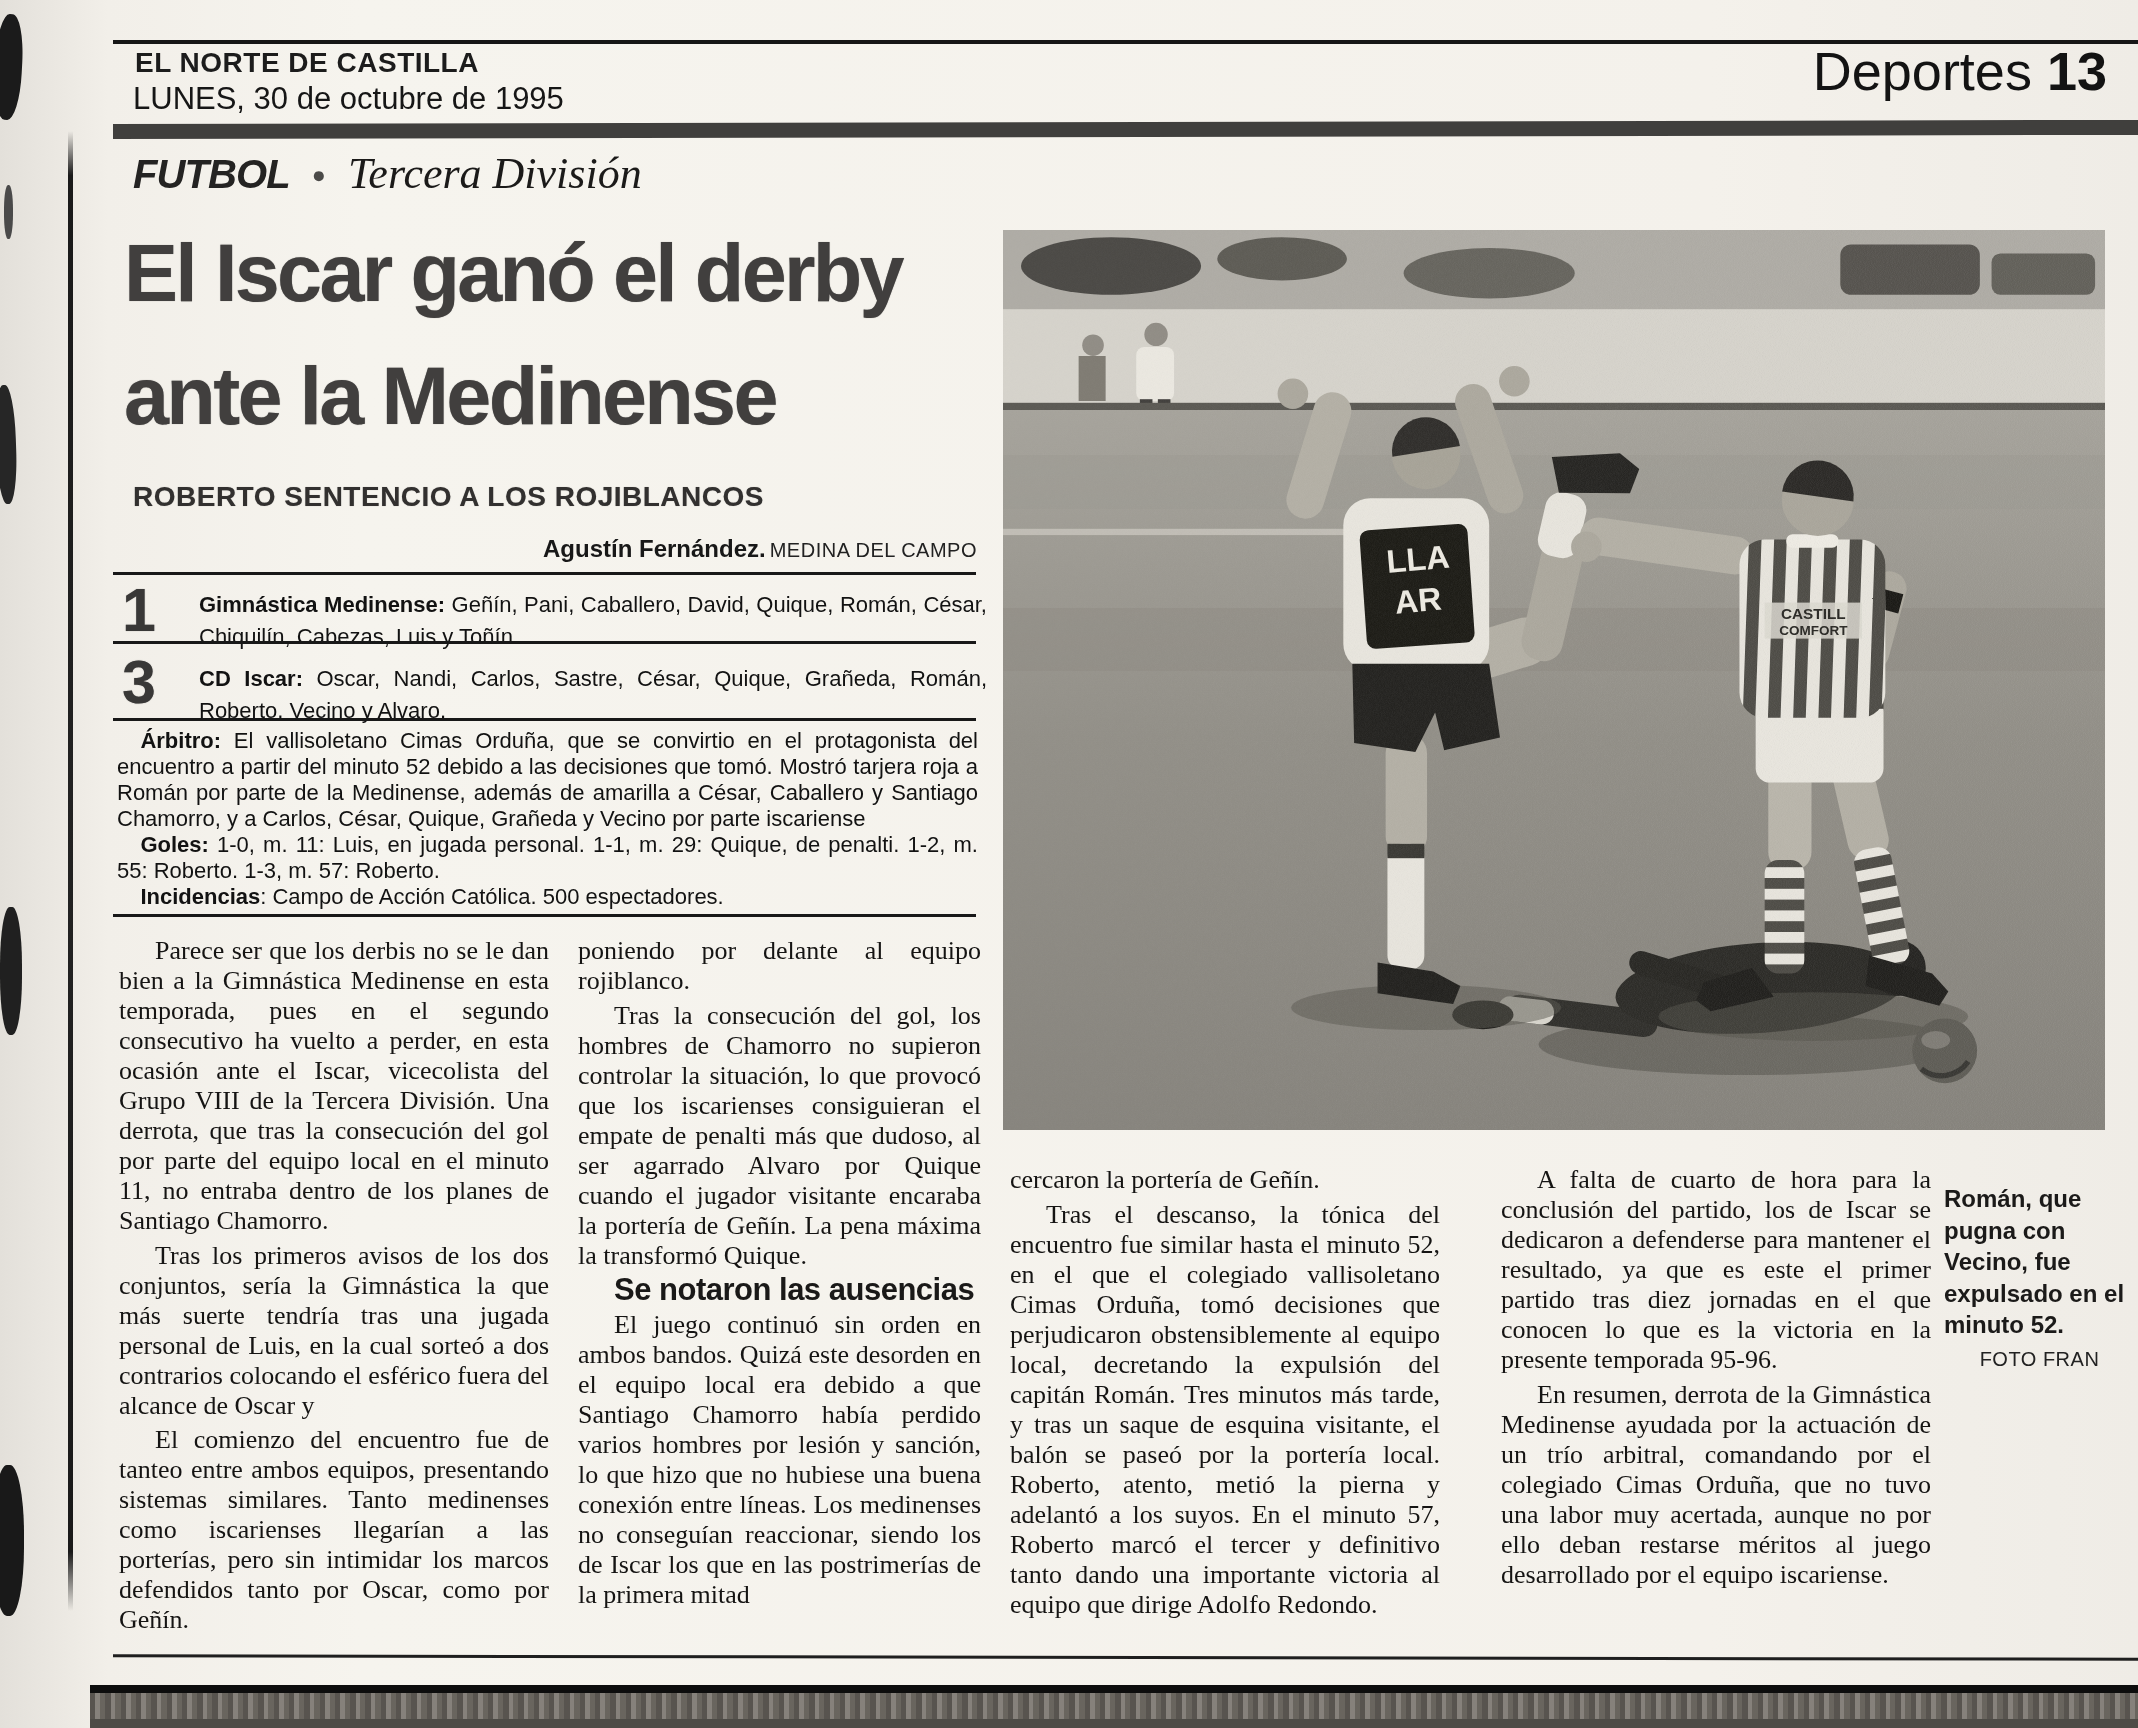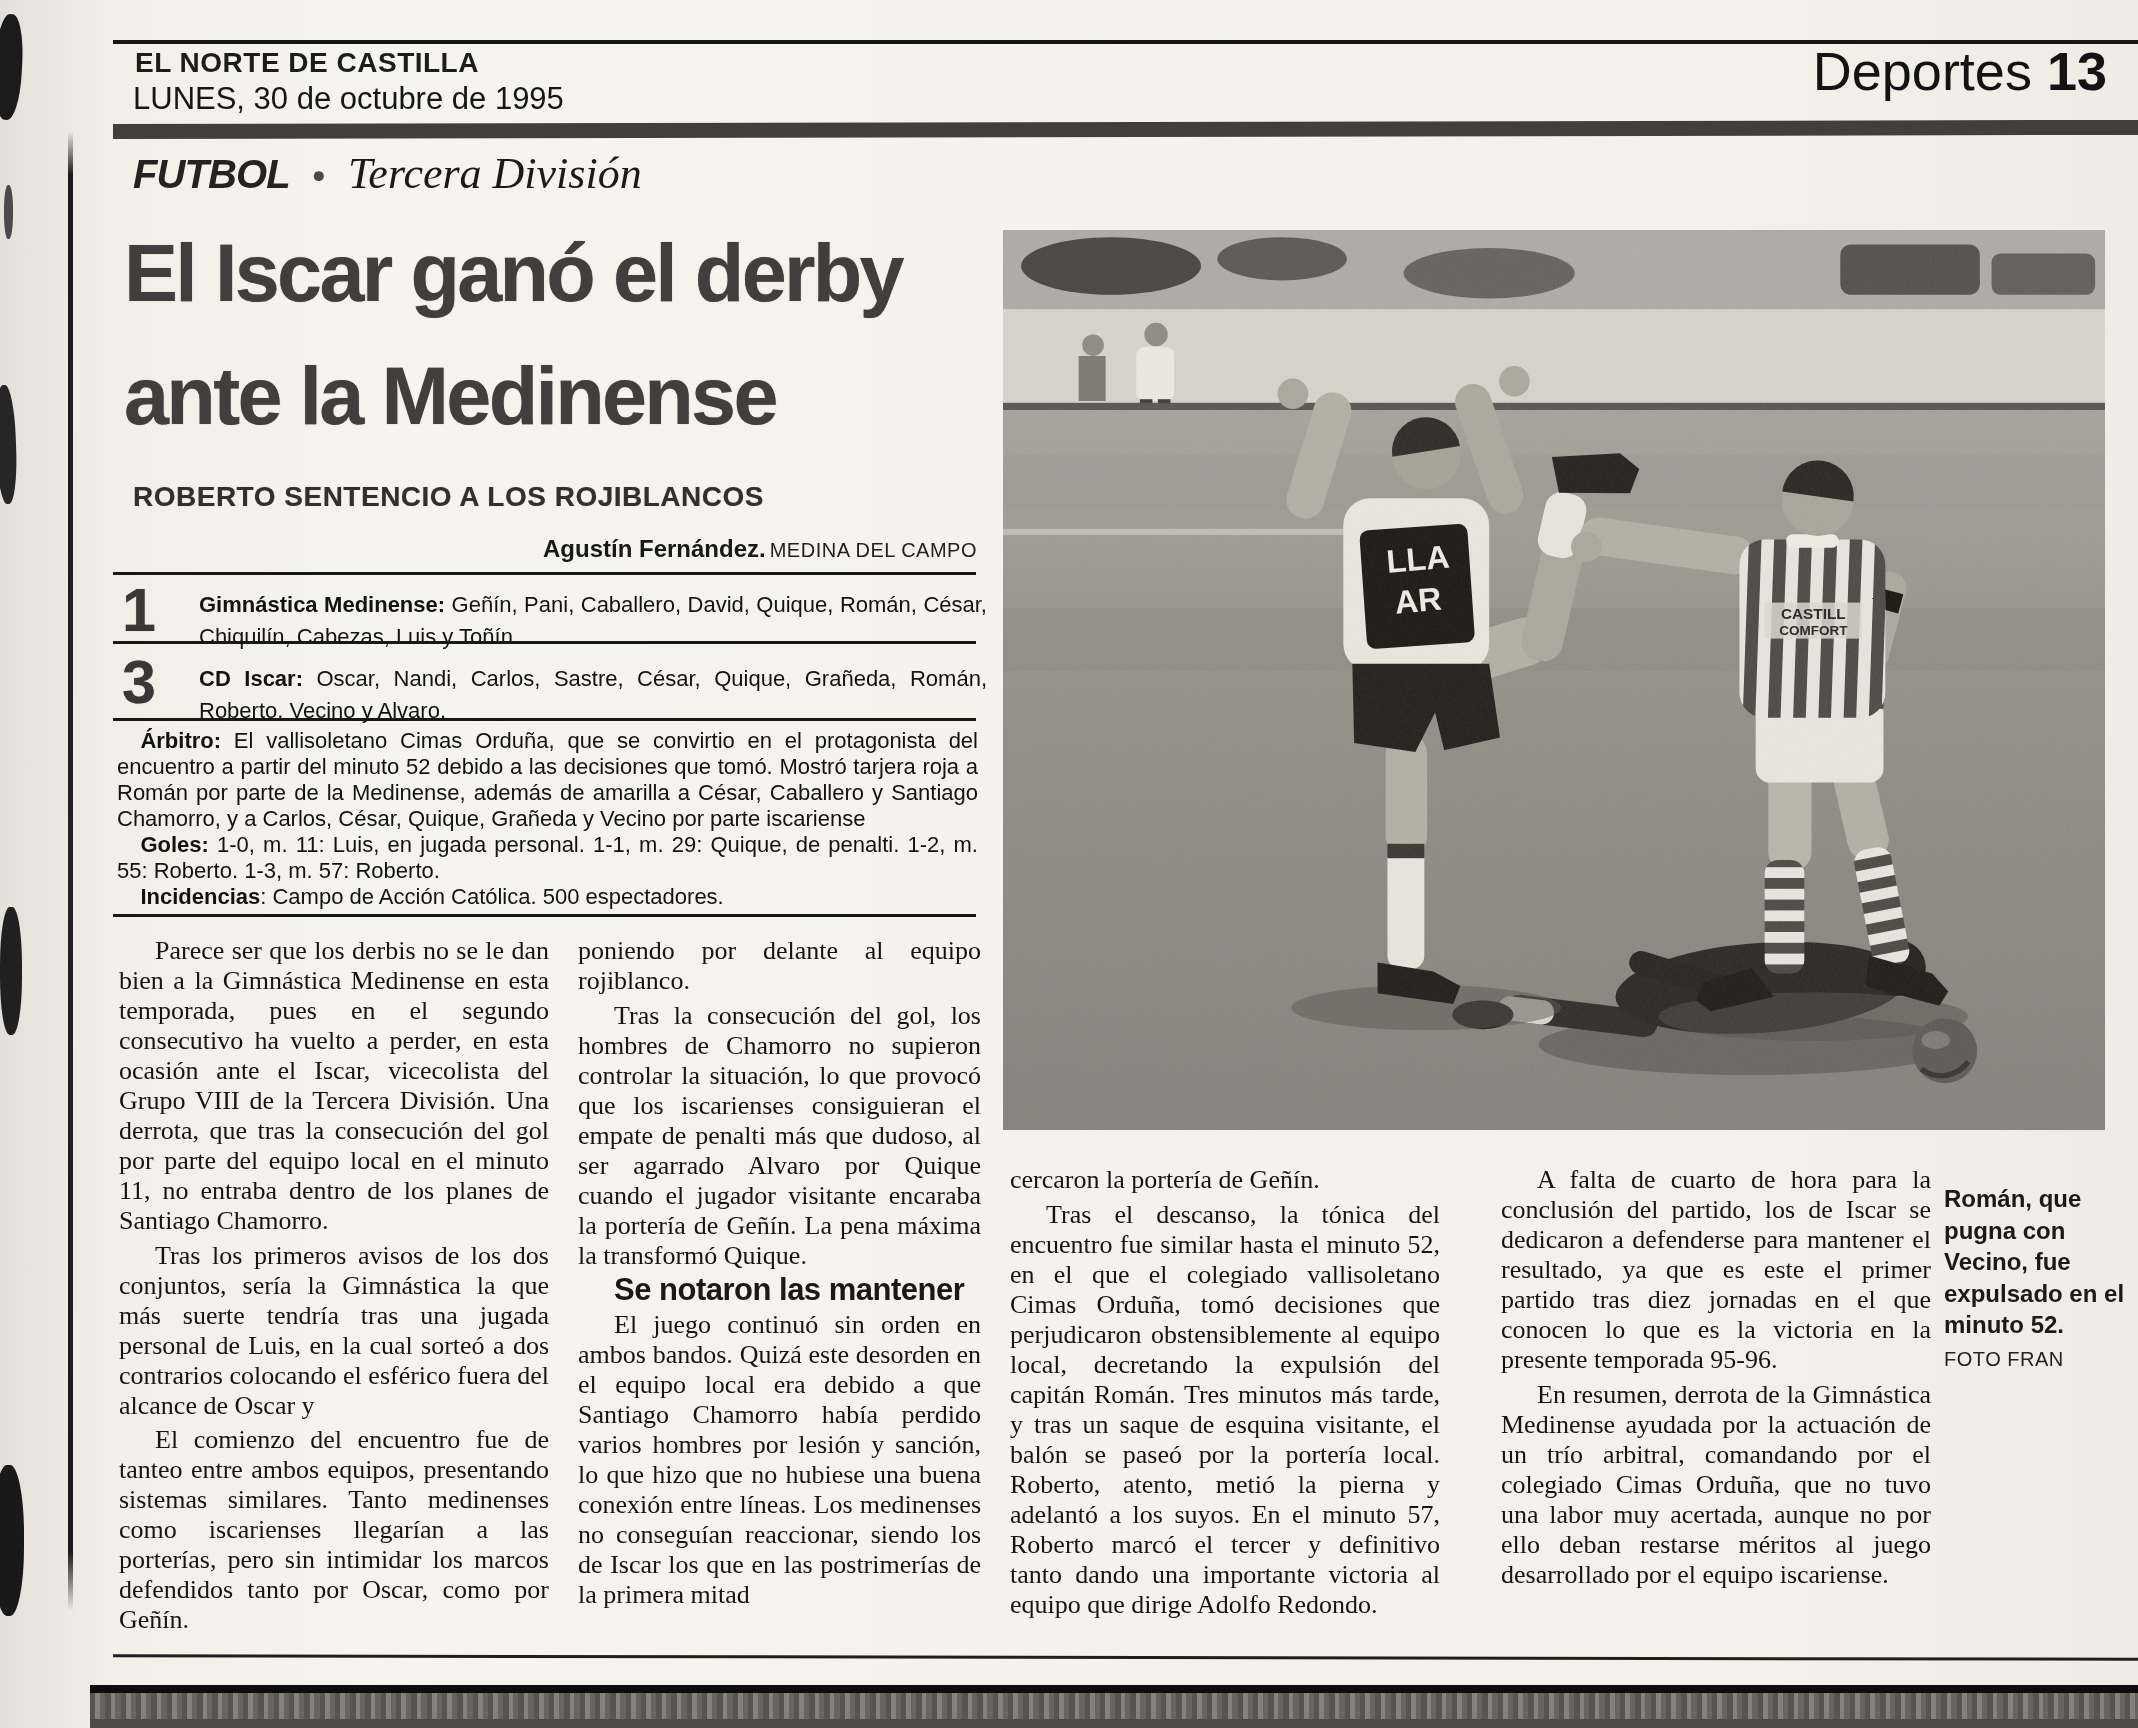--- a/index.html
+++ b/index.html
@@ -45,21 +45,21 @@
   .tt1{top:581px}.tt2{top:655px}
   .team-text b{font-weight:700;}
   .details{position:absolute;left:117px;top:728px;width:861px;font-size:22px;line-height:26px;color:#121212;text-align:justify;}
   .details p{margin:0;text-indent:23.4px;}
   .details b{font-weight:700;}
   
   .photo{position:absolute;left:1003px;top:230px;width:1102px;height:900px;}
   .photo svg{display:block;width:100%;height:100%;}
   .caption{position:absolute;left:1944px;top:1183px;width:191px;}
   .caption-text{font-weight:700;font-size:24px;line-height:31.5px;color:#1b1a19;}
-  .caption-credit{margin-top:7.2px;font-size:20px;letter-spacing:0.5px;color:#222;}
+  .caption-credit{margin-top:7.2px;font-size:20px;letter-spacing:0.5px;color:#222;text-align:center;}
   
   .col{position:absolute;font-family:"Liberation Serif",serif;font-size:26px;line-height:30px;color:#151413;text-align:justify;}
   .col p{margin:0 0 4.5px 0;text-indent:36px;}
   .col p.noindent{text-indent:0;}
   .col1{left:119px;top:936px;width:430px;}
   .col2{left:578px;top:936px;width:403px;}
   .col3{left:1010px;top:1165px;width:430px;}
   .col4{left:1501px;top:1165px;width:430px;}
   .col-subhead{font-family:"Liberation Sans",sans-serif;font-weight:700;font-size:31px;letter-spacing:-0.5px;
     color:#1a1918;margin:21.6px 0 16px 0;text-indent:0;text-align:left;}
@@ -231,21 +231,21 @@
   </div>
 
   <div class="col col1">
     <p>Parece ser que los derbis no se le dan bien a la Gimnástica Medinense en esta temporada, pues en el segundo consecutivo ha vuelto a perder, en esta ocasión ante el Iscar, vicecolista del Grupo VIII de la Tercera División. Una derrota, que tras la consecución del gol por parte del equipo local en el minuto 11, no entraba dentro de los planes de Santiago Chamorro.</p>
     <p>Tras los primeros avisos de los dos conjuntos, sería la Gimnástica la que más suerte tendría tras una jugada personal de Luis, en la cual sorteó a dos contrarios colocando el esférico fuera del alcance de Oscar y</p>
     <p>El comienzo del encuentro fue de tanteo entre ambos equipos, presentando sistemas similares. Tanto medinenses como iscarienses llegarían a las porterías, pero sin intimidar los marcos defendidos tanto por Oscar, como por Geñín.</p>
   </div>
   <div class="col col2">
     <p class="noindent">poniendo por delante al equipo rojiblanco.</p>
     <p>Tras la consecución del gol, los hombres de Chamorro no supieron controlar la situación, lo que provocó que los iscarienses consiguieran el empate de penalti más que dudoso, al ser agarrado Alvaro por Quique cuando el jugador visitante encaraba la portería de Geñín. La pena máxima la transformó Quique.</p>
-    <p class="col-subhead">Se notaron las mantener</p>
+    <p class="col-subhead">Se notaron las ausencias</p>
     <p>El juego continuó sin orden en ambos bandos. Quizá este desorden en el equipo local era debido a que Santiago Chamorro había perdido varios hombres por lesión y sanción, lo que hizo que no hubiese una buena conexión entre líneas. Los medinenses no conseguían reaccionar, siendo los de Iscar los que en las postrimerías de la primera mitad</p>
   </div>
   <div class="col col3">
     <p class="noindent">cercaron la portería de Geñín.</p>
     <p>Tras el descanso, la tónica del encuentro fue similar hasta el minuto 52, en el que el colegiado vallisoletano Cimas Orduña, tomó decisiones que perjudicaron obstensiblemente al equipo local, decretando la expulsión del capitán Román. Tres minutos más tarde, y tras un saque de esquina visitante, el balón se paseó por la portería local. Roberto, atento, metió la pierna y adelantó a los suyos. En el minuto 57, Roberto marcó el tercer y definitivo tanto dando una importante victoria al equipo que dirige Adolfo Redondo.</p>
   </div>
   <div class="col col4">
     <p>A falta de cuarto de hora para la conclusión del partido, los de Iscar se dedicaron a defenderse para mantener el resultado, ya que es este el primer partido tras diez jornadas en el que conocen lo que es la victoria en la presente temporada 95-96.</p>
     <p>En resumen, derrota de la Gimnástica Medinense ayudada por la actuación de un trío arbitral, comandando por el colegiado Cimas Orduña, que no tuvo una labor muy acertada, aunque no por ello deban restarse méritos al juego desarrollado por el equipo iscariense.</p>
   </div>

